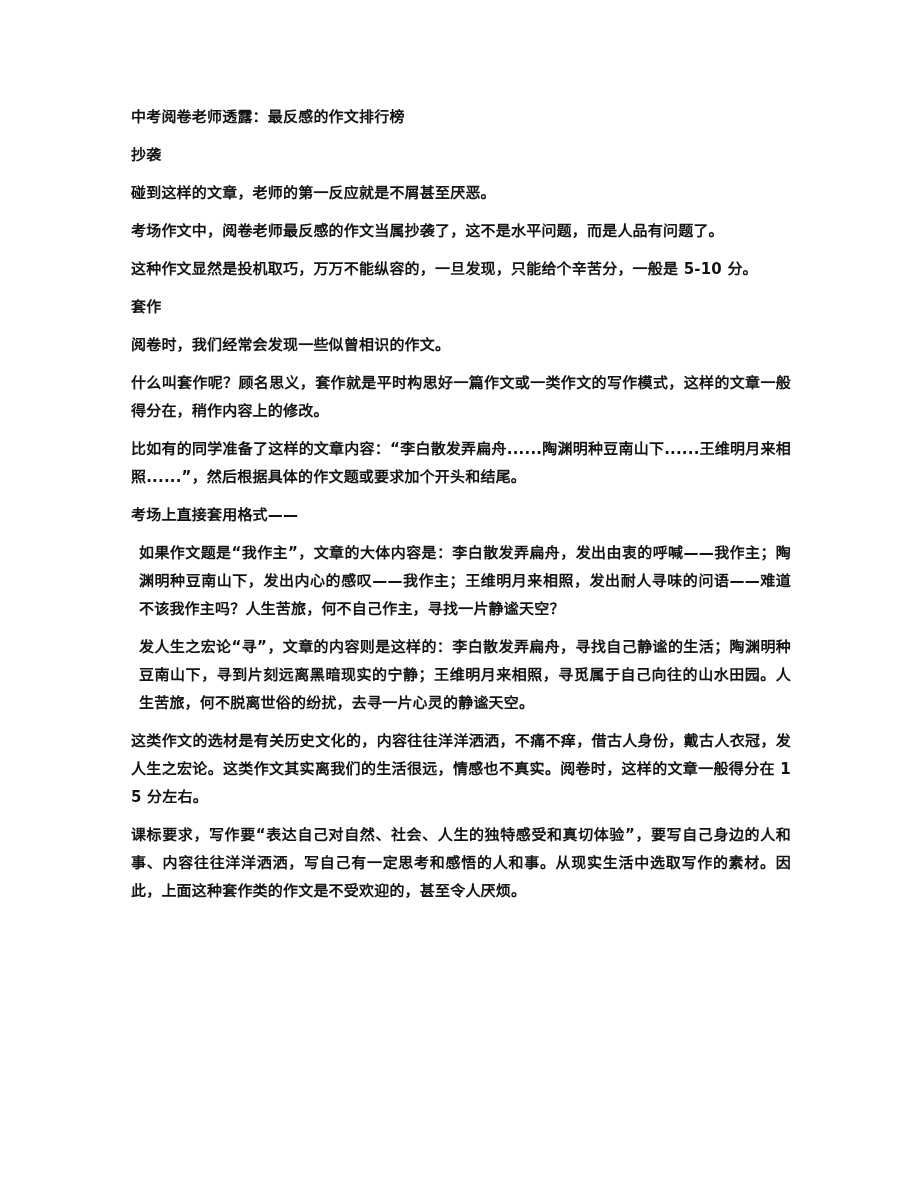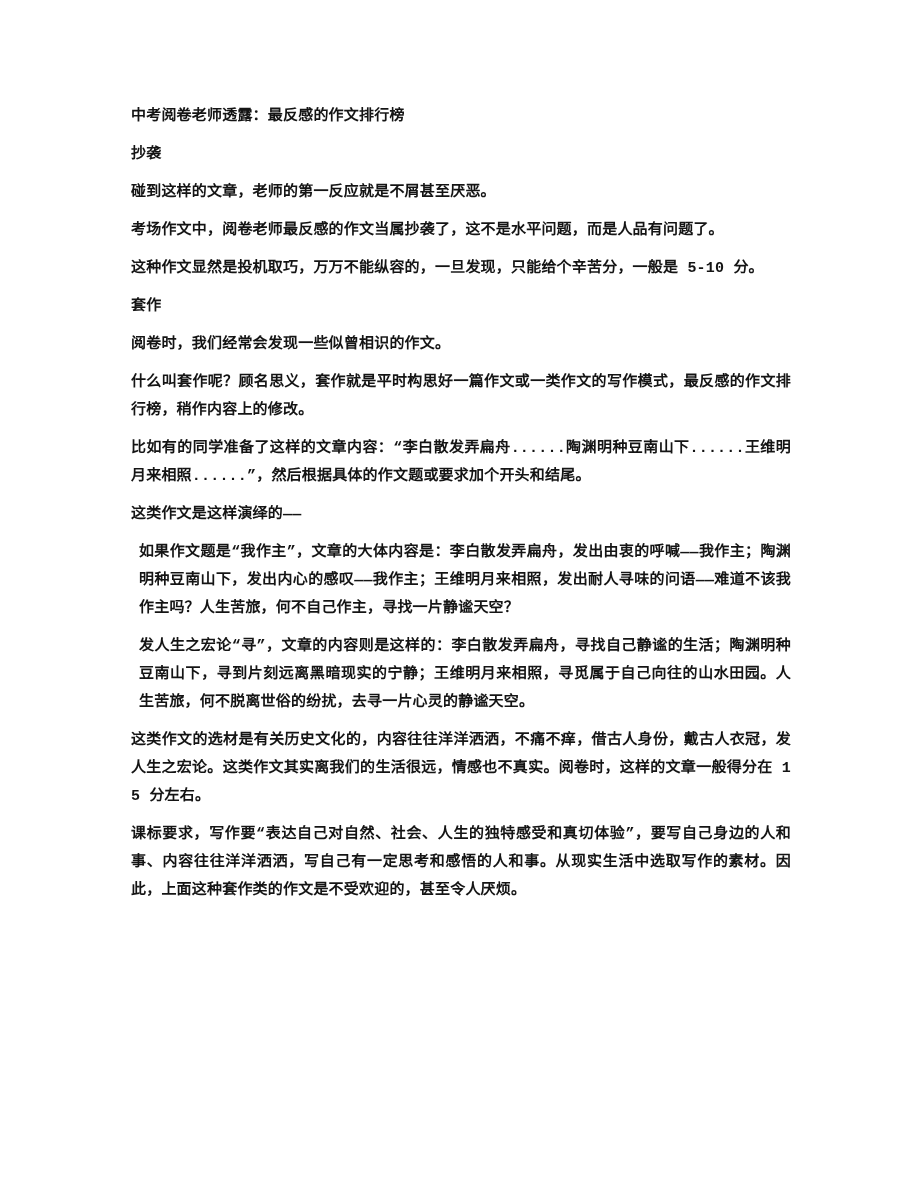--- a/index.html
+++ b/index.html
@@ -15,21 +15,20 @@
     font-family: "DejaVu Sans", "Liberation Sans", sans-serif;
     color: #111111;
     -webkit-font-smoothing: none;
   }
   .page {
     position: relative;
     width: 920px;
     height: 870px;
     background: #ffffff;
     box-sizing: border-box;
-    font-family: Liberation Mono, monospace;
   }
   .doc-body {
     position: absolute;
     left: 131px;
     top: 103px;
     width: 660px;
   }
   
   .para,
   .heading,
@@ -74,25 +73,25 @@
     <p class="para block">碰到这样的文章，老师的第一反应就是不屑甚至厌恶。</p>
 
     <p class="para block">考场作文中，阅卷老师最反感的作文当属抄袭了，这不是水平问题，而是人品有问题了。</p>
 
     <p class="para block">这种作文显然是投机取巧，万万不能纵容的，一旦发现，只能给个辛苦分，一般是 5-10 分。</p>
 
     <p class="heading block">套作</p>
 
     <p class="para block">阅卷时，我们经常会发现一些似曾相识的作文。</p>
 
-    <p class="para block">什么叫套作呢？顾名思义，套作就是平时构思好一篇作文或一类作文的写作模式，最反感的作文排行榜，稍作内容上的修改。</p>
+    <p class="para block">什么叫套作呢？顾名思义，套作就是平时构思好一篇作文或一类作文的写作模式，这样的文章一般得分在，稍作内容上的修改。</p>
 
     <p class="para block">比如有的同学准备了这样的文章内容：“李白散发弄扁舟......陶渊明种豆南山下......王维明月来相照......”，然后根据具体的作文题或要求加个开头和结尾。</p>
 
-    <p class="para block">这类作文是这样演绎的——</p>
+    <p class="para block">考场上直接套用格式——</p>
 
     <p class="para indent block">如果作文题是“我作主”，文章的大体内容是：李白散发弄扁舟，发出由衷的呼喊——我作主；陶渊明种豆南山下，发出内心的感叹——我作主；王维明月来相照，发出耐人寻味的问语——难道不该我作主吗？人生苦旅，何不自己作主，寻找一片静谧天空？</p>
 
     <p class="para indent block">发人生之宏论“寻”，文章的内容则是这样的：李白散发弄扁舟，寻找自己静谧的生活；陶渊明种豆南山下，寻到片刻远离黑暗现实的宁静；王维明月来相照，寻觅属于自己向往的山水田园。人生苦旅，何不脱离世俗的纷扰，去寻一片心灵的静谧天空。</p>
 
 
     <p class="para block">这类作文的选材是有关历史文化的，内容往往洋洋洒洒，不痛不痒，借古人身份，戴古人衣冠，发人生之宏论。这类作文其实离我们的生活很远，情感也不真实。阅卷时，这样的文章一般得分在 15 分左右。</p>
 
     <p class="para block">课标要求，写作要“表达自己对自然、社会、人生的独特感受和真切体验”，要写自己身边的人和事、内容往往洋洋洒洒，写自己有一定思考和感悟的人和事。从现实生活中选取写作的素材。因此，上面这种套作类的作文是不受欢迎的，甚至令人厌烦。</p>
 

